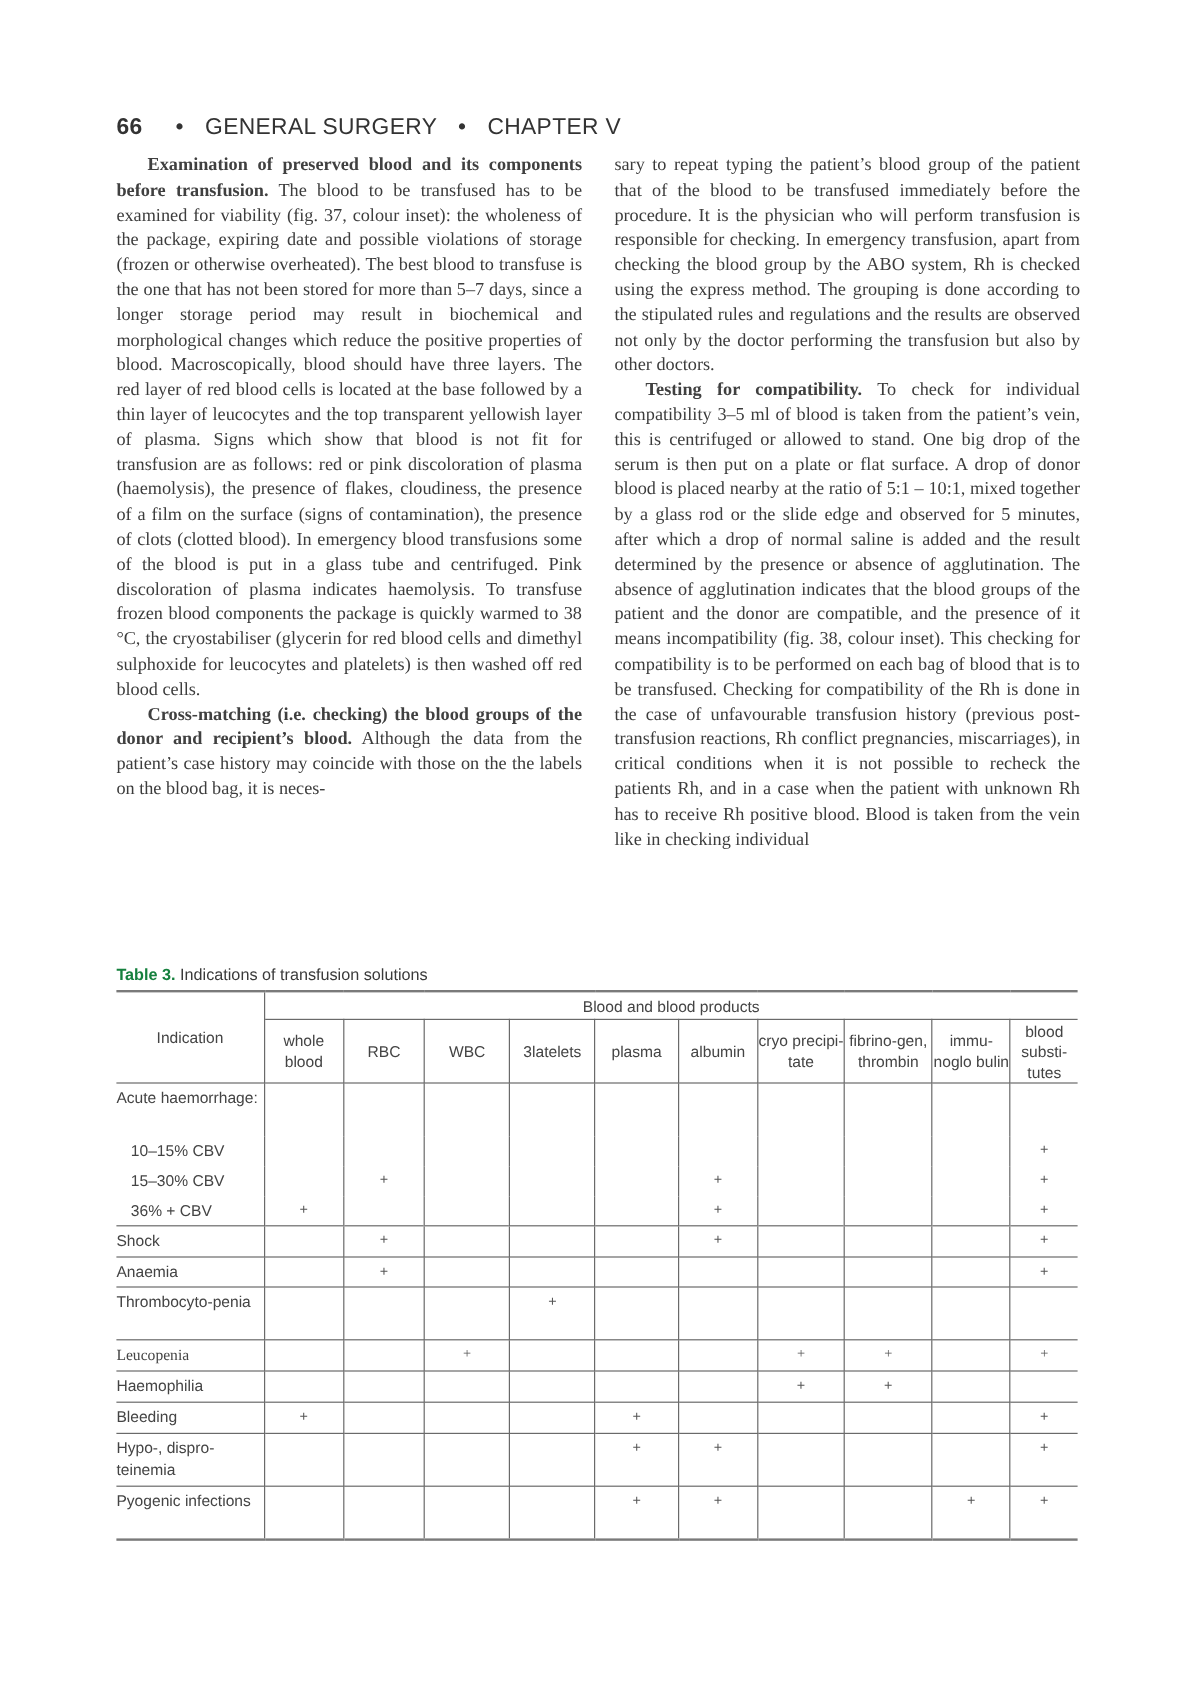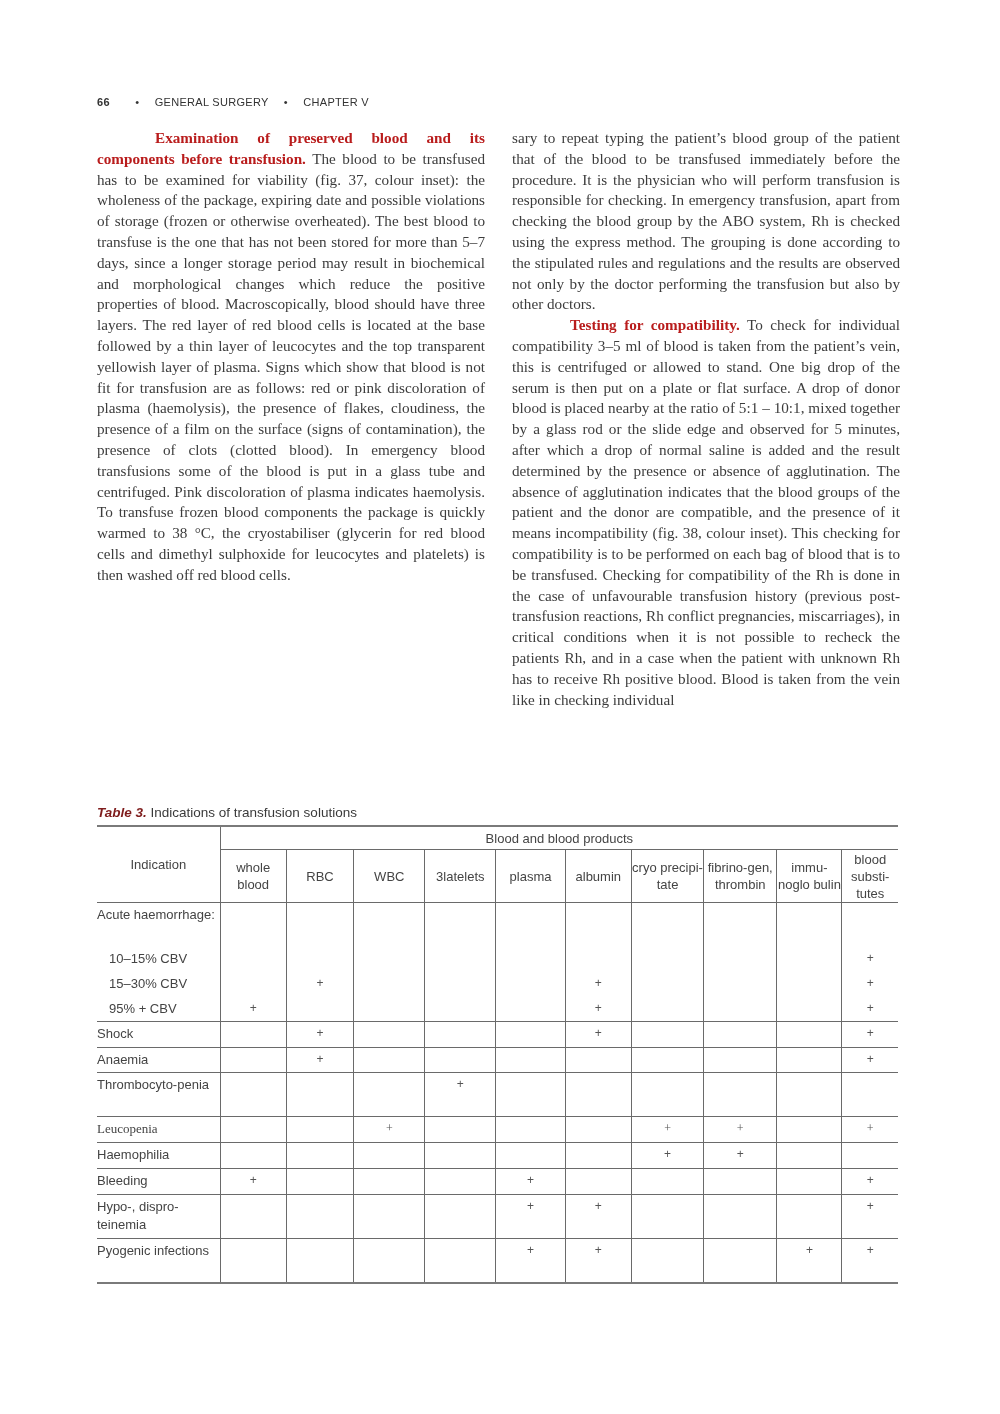--- a/index.html
+++ b/index.html
@@ -1,38 +1,38 @@
 <!DOCTYPE html>
 <html><head>
 <meta charset="utf-8">
 <style>
   html, body { margin: 0; padding: 0; background: #ffffff; }
   body { width: 1000px; height: 1414px; position: relative; overflow: hidden; color: #3a3a3a; }
   .header {
     position: absolute; left: 97px; top: 96px;
-    font-family: "Liberation Sans", sans-serif; font-size: 11px; color: #333;
+    font-family: "Liberation Sans", sans-serif; font-size: 19px; color: #333;
     letter-spacing: 0.3px; white-space: nowrap;
   }
   .header .pgnum { font-weight: bold; margin-right: 10px; }
   .header .sep { margin: 0 12px; }
   .col {
     position: absolute; top: 128px; width: 388px;
     font-family: "Liberation Serif", serif; font-size: 15.2px; line-height: 20.8px;
     color: #3c3c3c; text-align: justify;
   }
   .col.left { left: 97px; }
   .col.right { left: 512px; }
   .col p { margin: 0; text-indent: 26px; }
   .col p.noindent { text-indent: 0; }
-  .col b { color: #b91c1c; margin-left: 32px; }
+  .col b { color: #404040; }
   .caption {
     position: absolute; left: 97px; top: 805px;
     font-family: "Liberation Sans", sans-serif; font-size: 13.5px; color: #3a3a3a;
   }
-  .caption b { color: #7f1d1d; font-style: italic; }
+  .caption b { color: #15803d; }
   table.t3 {
     position: absolute; left: 97px; top: 825px; width: 801px;
     border-collapse: collapse;
     font-family: "Liberation Sans", sans-serif; font-size: 13px; color: #444;
   }
   table.t3 th, table.t3 td { border: 1px solid #6a6a6a; padding: 0; }
   table.t3 tr > *:first-child { border-left: none; }
   table.t3 tr > *:last-child { border-right: none; }
   table.t3 thead tr:first-child th { border-top: 2px solid #7a7a7a; }
   table.t3 th { font-weight: normal; line-height: 17px; text-align: center; }
@@ -52,20 +52,21 @@
 <div class="header">
   <span class="pgnum">66</span>
   <span class="sep">•</span>
   <span>GENERAL SURGERY</span>
   <span class="sep">•</span>
   <span>CHAPTER V</span>
 </div>
 
 <div class="col left">
   <p><b>Examination of preserved blood and its components before transfusion.</b><span> The blood to be transfused has to be examined for viability (fig. 37, colour inset): the wholeness of the package, expiring date and possible violations of storage (frozen or otherwise overheated). The best blood to transfuse is the one that has not been stored for more than 5–7 days, since a longer storage period may result in biochemical and morphological changes which reduce the positive properties of blood. Macroscopically, blood should have three layers. The red layer of red blood cells is located at the base followed by a thin layer of leucocytes and the top  transparent yellowish layer of plasma. Signs which show that blood is not fit for transfusion are as follows: red or pink discoloration of plasma (haemolysis), the presence of flakes, cloudiness, the presence of a film on the surface (signs of contamination), the presence of clots (clotted blood). In emergency blood transfusions some of the blood is put in a glass tube and centrifuged. Pink discoloration of plasma indicates haemolysis. To transfuse frozen blood components the package is quickly warmed to 38 °C, the cryostabiliser (glycerin for red blood cells and dimethyl sulphoxide for leucocytes and platelets)  is then washed off red blood cells.</span></p>
+  <p><b>Cross-matching (i.e. checking) the blood groups of the donor and recipient’s blood.</b><span> Although the data from the patient’s case history may coincide with those on the the labels on the blood bag, it is neces-</span></p>
 </div>
 
 <div class="col right">
   <p class="noindent">sary to repeat typing the patient’s blood group of the patient that of the blood to be transfused immediately before the procedure. It is the physician who will perform transfusion is responsible for checking. In emergency transfusion, apart from checking the blood group by the ABO system, Rh is checked using the express method. The grouping is done according to the stipulated rules and regulations and the results are observed not only by the doctor performing the transfusion but also by other doctors.</p>
   <p><b>Testing for compatibility.</b><span> To check for individual compatibility 3–5 ml of blood is taken from the patient’s vein, this is centrifuged or allowed to stand. One big drop of the serum is then put on a plate or flat surface. A drop of donor blood is placed nearby at the ratio of 5:1 – 10:1, mixed together by a glass rod or the slide edge and observed for 5 minutes, after which a drop of normal saline is added and the result determined by the presence or absence of agglutination. The absence of agglutination indicates that the blood groups of the patient and the donor are compatible, and the presence of it means incompatibility (fig. 38, colour inset). This checking for compatibility is to be performed on each bag of blood that is to be transfused. Checking for compatibility of the Rh  is done in the case of unfavourable transfusion history (previous post-transfusion reactions, Rh conflict pregnancies, miscarriages), in critical conditions when it is not possible to recheck the patients Rh, and in a case when the patient with unknown Rh has to receive Rh positive blood. Blood is taken from the vein like in checking individual</span></p>
 </div>
 
 <div class="caption">
   <b>Table 3.</b><span> Indications of transfusion solutions</span>
 </div>
@@ -123,21 +124,21 @@
         <td class="mk"></td>
         <td class="mk"></td>
         <td class="mk"></td>
         <td class="mk">+</td>
         <td class="mk"></td>
         <td class="mk"></td>
         <td class="mk"></td>
         <td class="mk">+</td>
       </tr>
       <tr class="sub sub-last" style="height: 25px;">
-        <td class="ind">95% + CBV</td>
+        <td class="ind">36% + CBV</td>
         <td class="mk">+</td>
         <td class="mk"></td>
         <td class="mk"></td>
         <td class="mk"></td>
         <td class="mk"></td>
         <td class="mk">+</td>
         <td class="mk"></td>
         <td class="mk"></td>
         <td class="mk"></td>
         <td class="mk">+</td>

